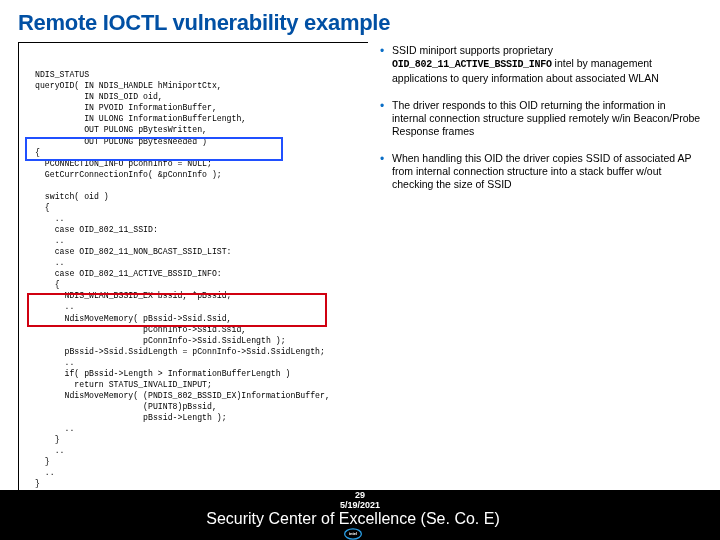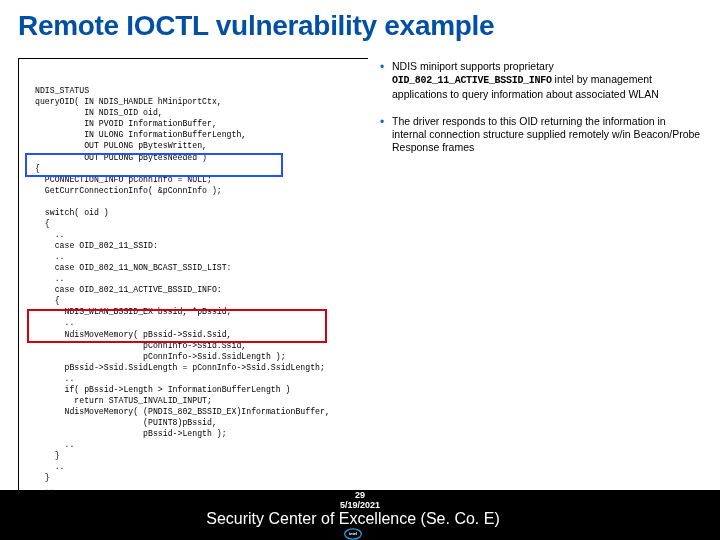--- a/index.html
+++ b/index.html
@@ -12,23 +12,23 @@
     overflow: hidden;
   }
   .slide {
     width: 100%;
     height: 100%;
     position: relative;
     padding: 10px 18px 0 18px;
   }
   .title {
     color: #0150a4;
-    font-size: 28px;
+    font-size: 22px;
     font-weight: bold;
-    margin-bottom: 16px;
+    margin-bottom: 6px;
     letter-spacing: -0.3px;
   }
   .content {
     display: flex;
     gap: 12px;
   }
   .code-col {
     width: 350px;
     position: relative;
     font-family: "Courier New", monospace;
@@ -158,23 +158,24 @@
     ..
   }
   ..
 }</div>
       <div class="hl-blue" style="top: 94px; left: 6px; width: 258px; height: 24px;"></div>
       <div class="hl-red" style="top: 250px; left: 8px; width: 300px; height: 34px;"></div>
     </div>
 
     <div class="notes-col">
       <div class="bullet">
-        <span>NDIS miniport supports proprietary </span><span class="oid">OID_802_11_ACTIVE_BSSID_INFO</span><span> intel by management applications to query information about associated WLAN</span>
+        <span>SSID miniport supports proprietary </span><span class="oid">OID_802_11_ACTIVE_BSSID_INFO</span><span> intel by management applications to query information about associated WLAN</span>
       </div>
       <div class="bullet">The driver responds to this OID returning the information in internal connection structure supplied remotely w/in Beacon/Probe Response frames</div>
+      <div class="bullet">When handling this OID the driver copies SSID of associated AP from internal connection structure into a stack buffer w/out checking the size of SSID</div>
     </div>
 
   </div>
 </div>
 
 <div class="footer">
   <div class="fn-page">29</div>
   <div class="fn-date">5/19/2021</div>
   <div class="fn-center">Security Center of Excellence (Se. Co. E)</div>
   <svg class="logo" viewBox="0 0 100 66">

